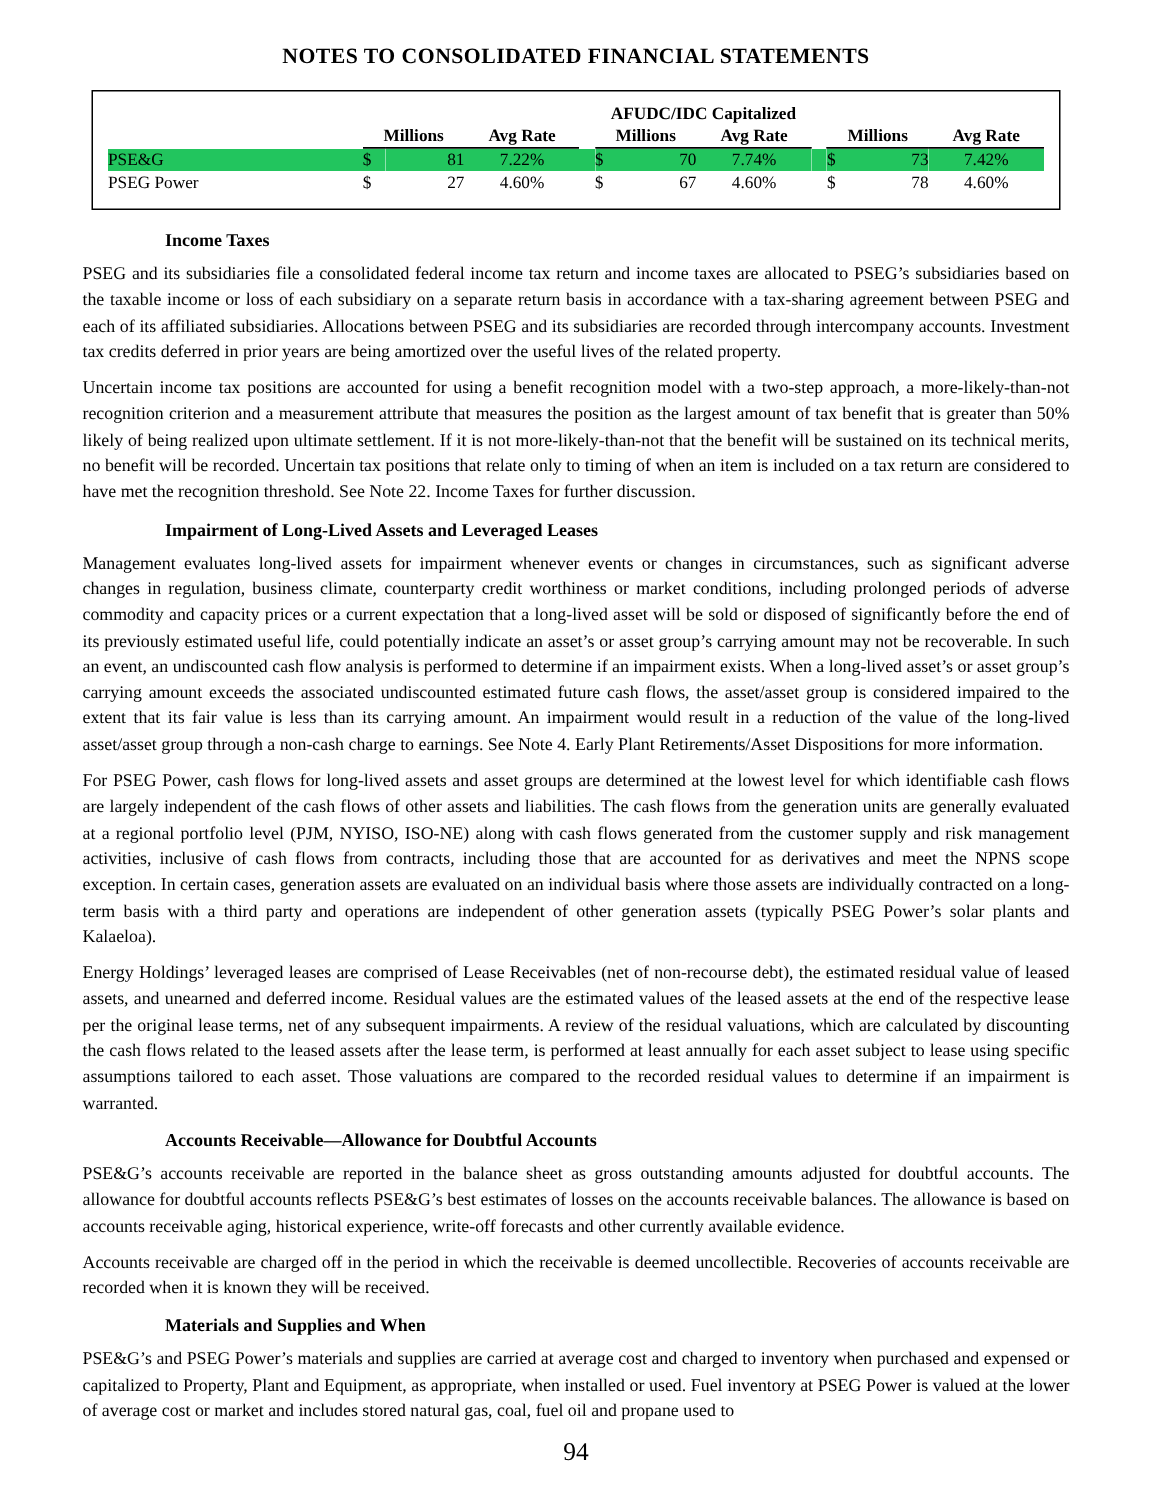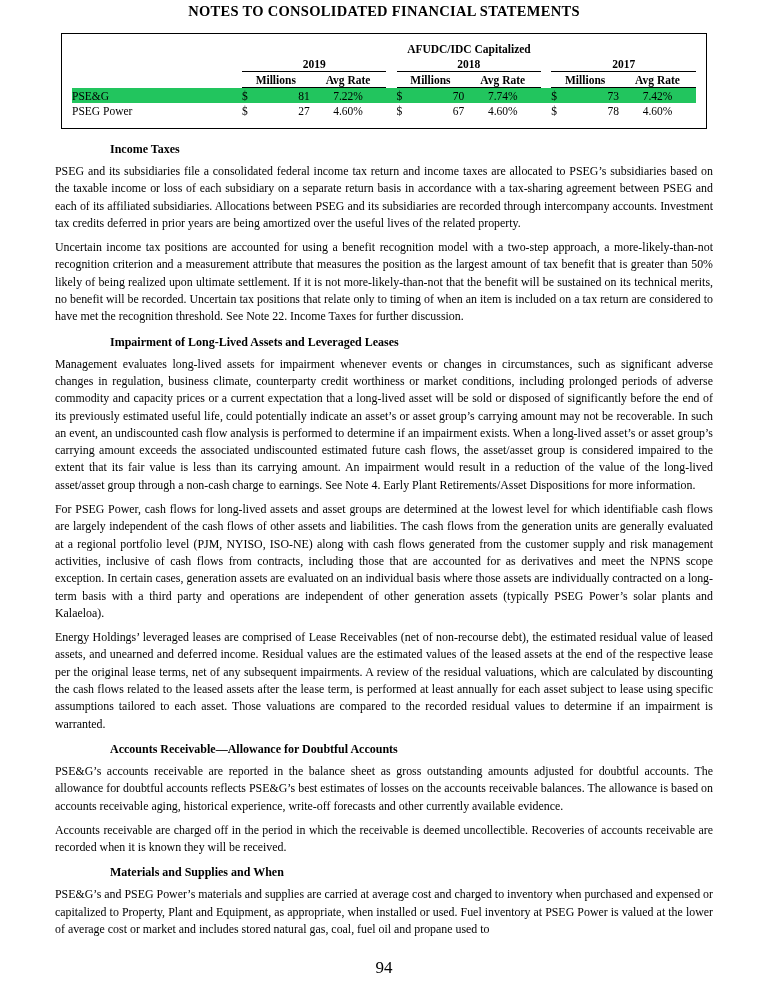--- a/index.html
+++ b/index.html
@@ -4,21 +4,21 @@
 <style>
   html, body { margin: 0; padding: 0; background: #ffffff; }
   .page {
     width: 768px;
     height: 1000px;
     box-sizing: border-box;
     position: relative;
     background: #ffffff;
     font-family: "Liberation Serif", serif;
     color: #000;
-    padding: 3px 55px 0 55px;
+    padding: 30px 55px 0 55px;
     overflow: hidden;
   }
   .doc-title {
     text-align: center;
     font-weight: bold;
     font-size: 14.5px;
     letter-spacing: 0.3px;
     margin: 0 0 13px 0;
   }
   .table-box {
@@ -92,28 +92,20 @@
           <col style="width:52px">
           <col style="width:76px">
       </colgroup>
       <thead>
         <tr>
           <td></td>
           <td class="caption" colspan="11">AFUDC/IDC Capitalized</td>
         </tr>
         <tr>
           <td></td>
-          <td class="year" colspan="3">2019</td>
-          <td class="sp"></td>
-          <td class="year" colspan="3">2018</td>
-          <td class="sp"></td>
-          <td class="year" colspan="3">2017</td>
-        </tr>
-        <tr>
-          <td></td>
           <td class="colh" colspan="2">Millions</td>
           <td class="colh">Avg Rate</td>
           <td class="sp"></td>
           <td class="colh" colspan="2">Millions</td>
           <td class="colh">Avg Rate</td>
           <td class="sp"></td>
           <td class="colh" colspan="2">Millions</td>
           <td class="colh">Avg Rate</td>
         </tr>
       </thead>

